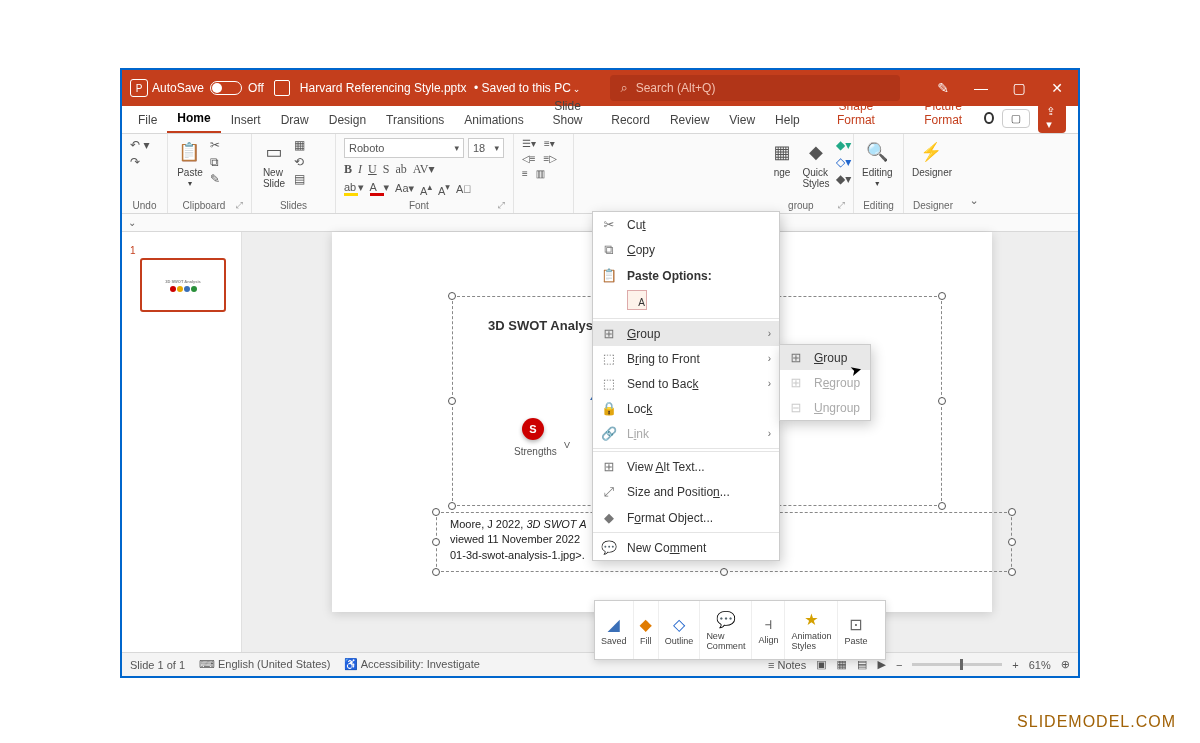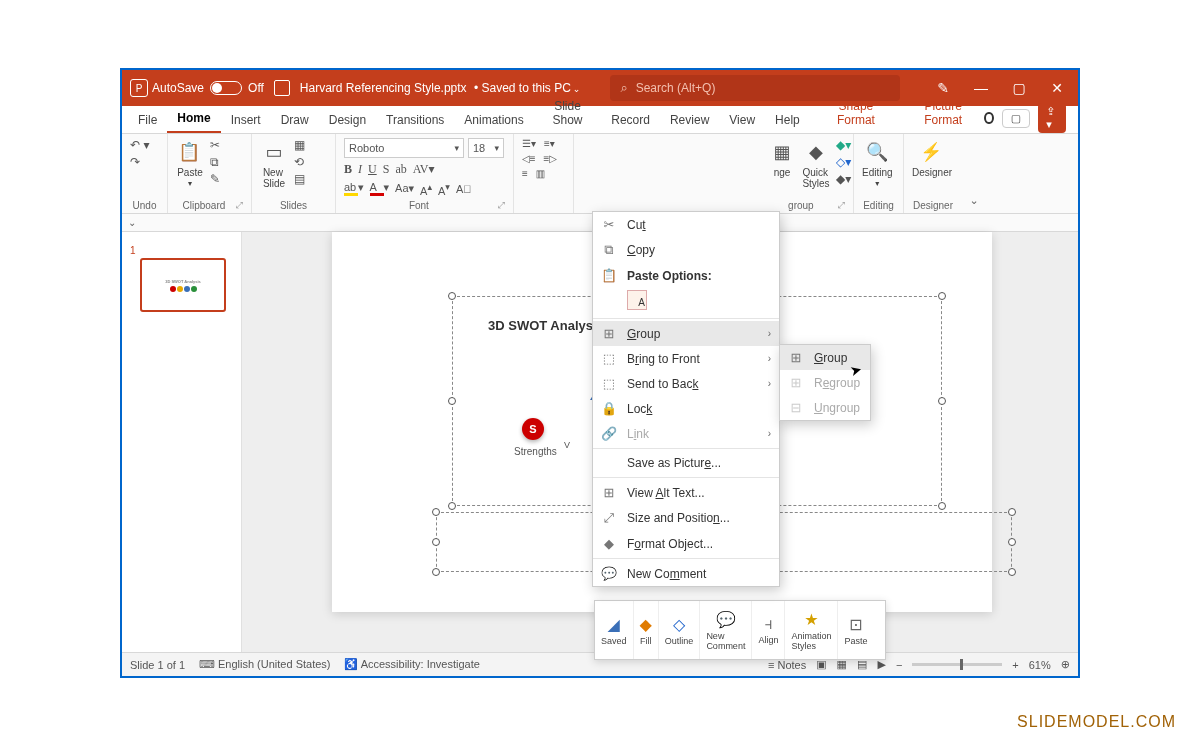--- a/index.html
+++ b/index.html
@@ -334,20 +334,25 @@
         <div class="textbox-sel">
           <span class="handle h-tl"></span>
             <span class="handle h-tm"></span>
             <span class="handle h-tr"></span>
           <span class="handle h-ml"></span>
             <span class="handle h-mr"></span>
           <span class="handle h-bl"></span>
             <span class="handle h-bm"></span>
             <span class="handle h-br"></span>
         </div>
+        <div class="textbox-content">
+          <span>Moore, J 2022, </span><span class="ital">3D SWOT A</span><br>
+          <span>viewed 11 November 2022</span><br>
+          <span>01-3d-swot-analysis-1.jpg&gt;.</span>
+        </div>
       </div>
     </div>
   </div>
 
   <div class="context-menu">
     <div class="cm-item">
         <span class="cm-ico">✂</span>
         <span>Cu<u class="acc">t</u></span>
       </div>
     <div class="cm-item">
@@ -378,24 +383,20 @@
     <div class="cm-item">
         <span class="cm-ico">🔒</span>
         <span>Loc<u class="acc">k</u></span>
       </div>
     <div class="cm-item disabled">
         <span class="cm-ico">🔗</span>
         <span>L<u class="acc">i</u>nk</span>
         <span class="arrow">›</span>
       </div>
     <div class="cm-sep"></div>
-    <div class="cm-item">
-        <span class="cm-ico"></span>
-        <span>Save as Pictur<u class="acc">e</u>...</span>
-      </div>
     <div class="cm-sep"></div>
     <div class="cm-item">
         <span class="cm-ico">⊞</span>
         <span>View <u class="acc">A</u>lt Text...</span>
       </div>
     <div class="cm-item">
         <span class="cm-ico">⤢</span>
         <span>Size and Positio<u class="acc">n</u>...</span>
       </div>
     <div class="cm-item">

